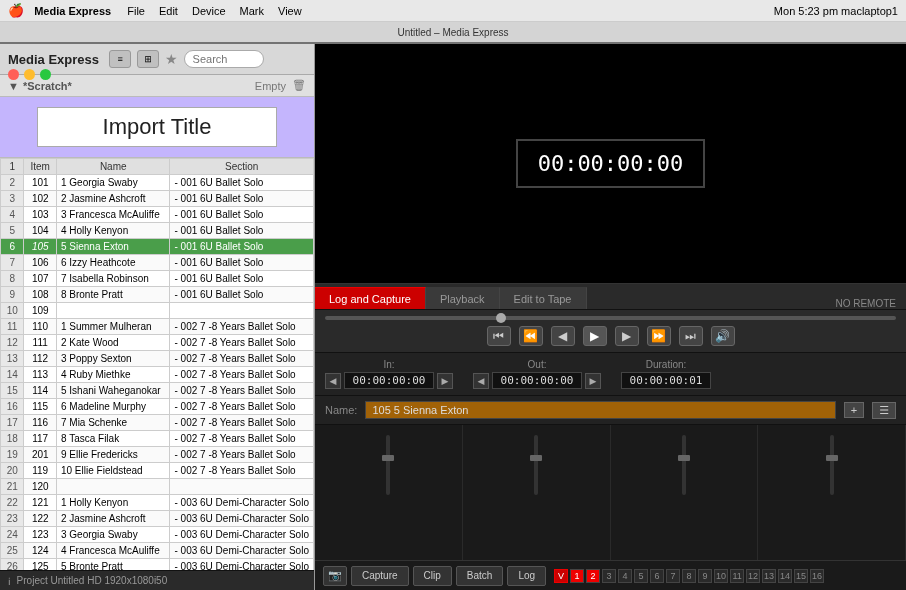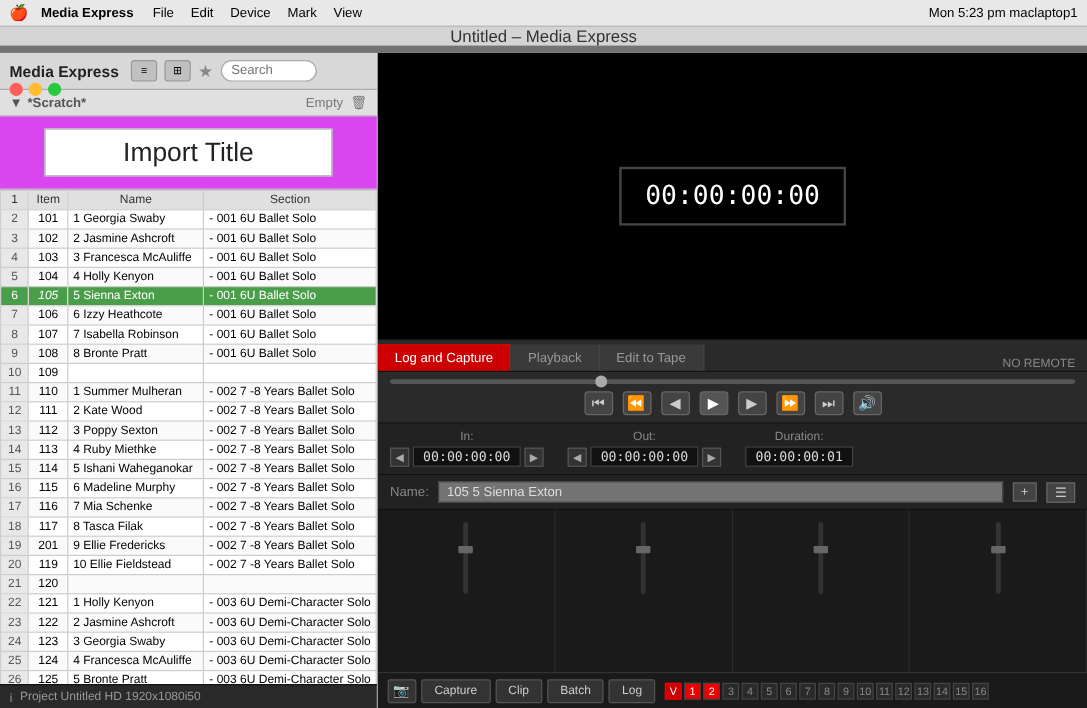--- a/index.html
+++ b/index.html
@@ -14,22 +14,22 @@
     }
     .menubar-apple { margin-right: 10px; font-size: 13px; }
     .menubar-appname { font-weight: bold; margin-right: 16px; }
     .menubar-item { margin-right: 14px; cursor: default; }
     .menubar-right { margin-left: auto; display: flex; align-items: center; gap: 8px; font-size: 11px; }
 
     
     .titlebar {
       width: 100%; height: 22px; background: #d4d4d4;
       display: flex; align-items: center; justify-content: center;
-      font-size: 14px; color: #333;
-      border-bottom: 6px solid #737373;
+      font-size: 10px; color: #333;
+      border-bottom: 2px solid #737373;
     }
     .titlebar-dots { position: absolute; left: 8px; top: 47px; display: flex; gap: 5px; }
     .dot { width: 11px; height: 11px; border-radius: 50%; }
     .dot-red { background: #ff5f57; }
     .dot-yellow { background: #febc2e; }
     .dot-green { background: #28c840; }
 
     
     .main-layout { display: flex; width: 906px; height: 546px; }
 
@@ -58,21 +58,21 @@
     .scratch-bar {
       background: #e0e0e0; padding: 4px 8px;
       display: flex; align-items: center; justify-content: space-between;
       border-bottom: 1px solid #bbb; font-size: 11px;
     }
     .scratch-label { color: #555; font-weight: bold; display: flex; align-items: center; gap: 4px; }
     .scratch-right { display: flex; align-items: center; gap: 6px; color: #777; font-size: 11px; }
 
     
     .import-title-area {
-      background: #d946ef; padding: 10px 20px;
+      background: #c4b5fd; padding: 10px 20px;
       border-bottom: 1px solid #bbb;
       display: flex; align-items: center; justify-content: center;
     }
     .import-title-box {
       background: white; border: 1px solid #aaa;
       width: 240px; height: 40px;
       display: flex; align-items: center; justify-content: center;
       font-size: 22px; font-weight: 300; color: #222;
     }
 
@@ -161,21 +161,21 @@
       background: #111; color: #ddd; font-family: monospace; font-size: 11px;
       padding: 1px 6px; border: 1px solid #444; min-width: 90px; text-align: center;
     }
 
     
     .name-area {
       background: #222; padding: 5px 10px; display: flex; align-items: center; gap: 8px;
       border-bottom: 1px solid #111;
     }
     .name-label { font-size: 11px; color: #888; }
-    .name-value { flex: 1; background: #737373; border: 1px solid #444; color: #ddd; font-size: 11px; padding: 2px 6px; }
+    .name-value { flex: 1; background: #a16207; border: 1px solid #444; color: #ddd; font-size: 11px; padding: 2px 6px; }
     .name-btn { background: #444; border: 1px solid #666; color: #ccc; font-size: 11px; padding: 1px 6px; cursor: pointer; }
 
     
     .mixer-area {
       flex: 1; background: #1a1a1a; display: flex;
     }
     .mixer-tracks { display: flex; flex: 1; }
     .mixer-track { flex: 1; border-right: 1px solid #2a2a2a; display: flex; flex-direction: column; align-items: center; }
     .mixer-fader { width: 4px; height: 60px; background: #333; margin: 10px auto; border-radius: 2px; position: relative; }
     .mixer-fader-thumb { width: 12px; height: 6px; background: #666; border-radius: 1px; position: absolute; top: 20px; left: -4px; }

